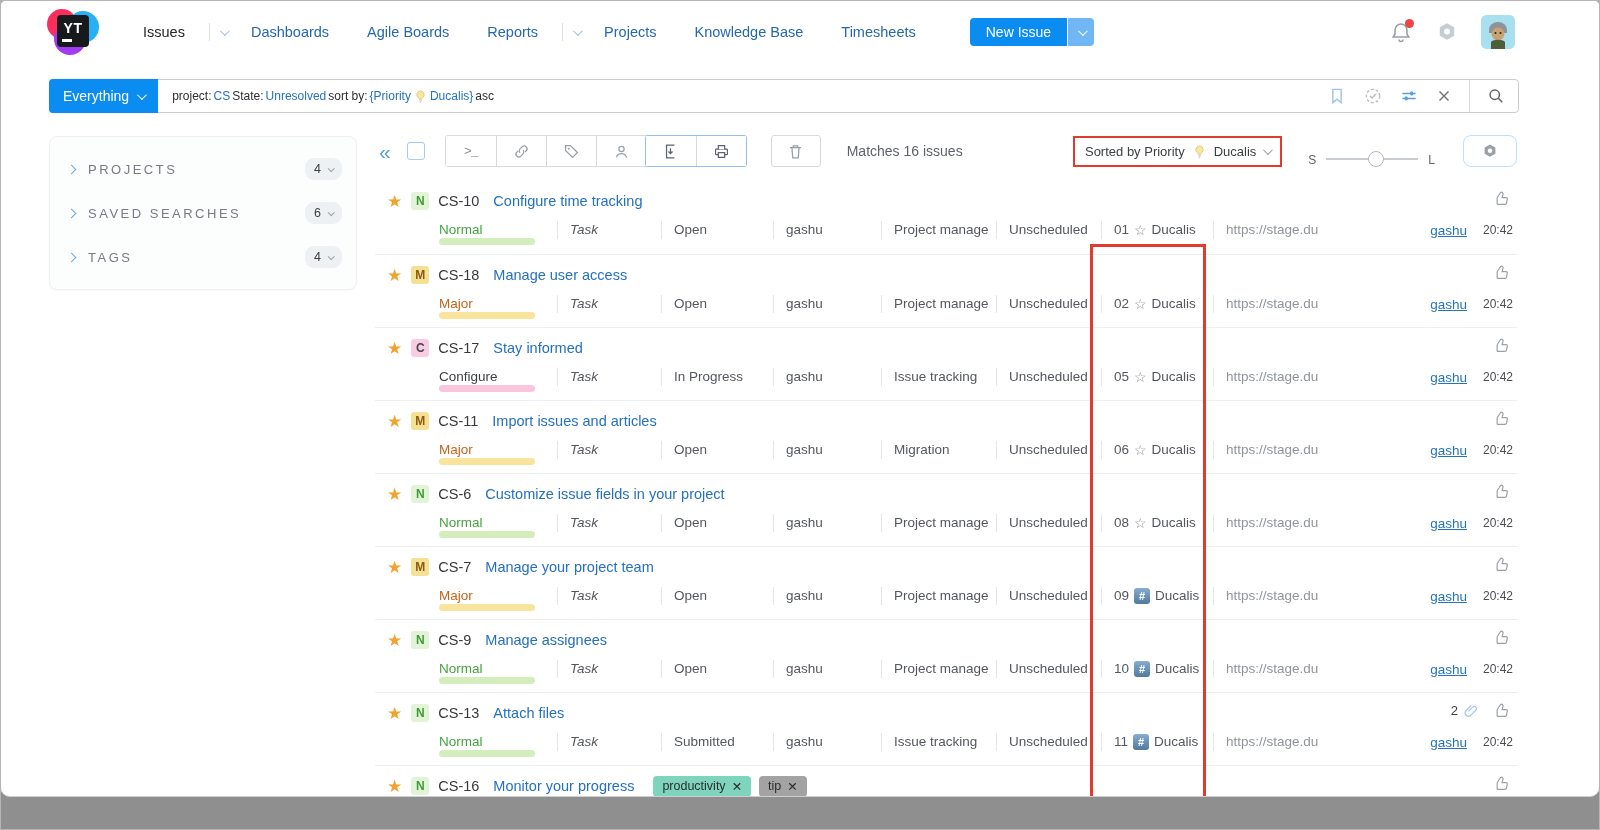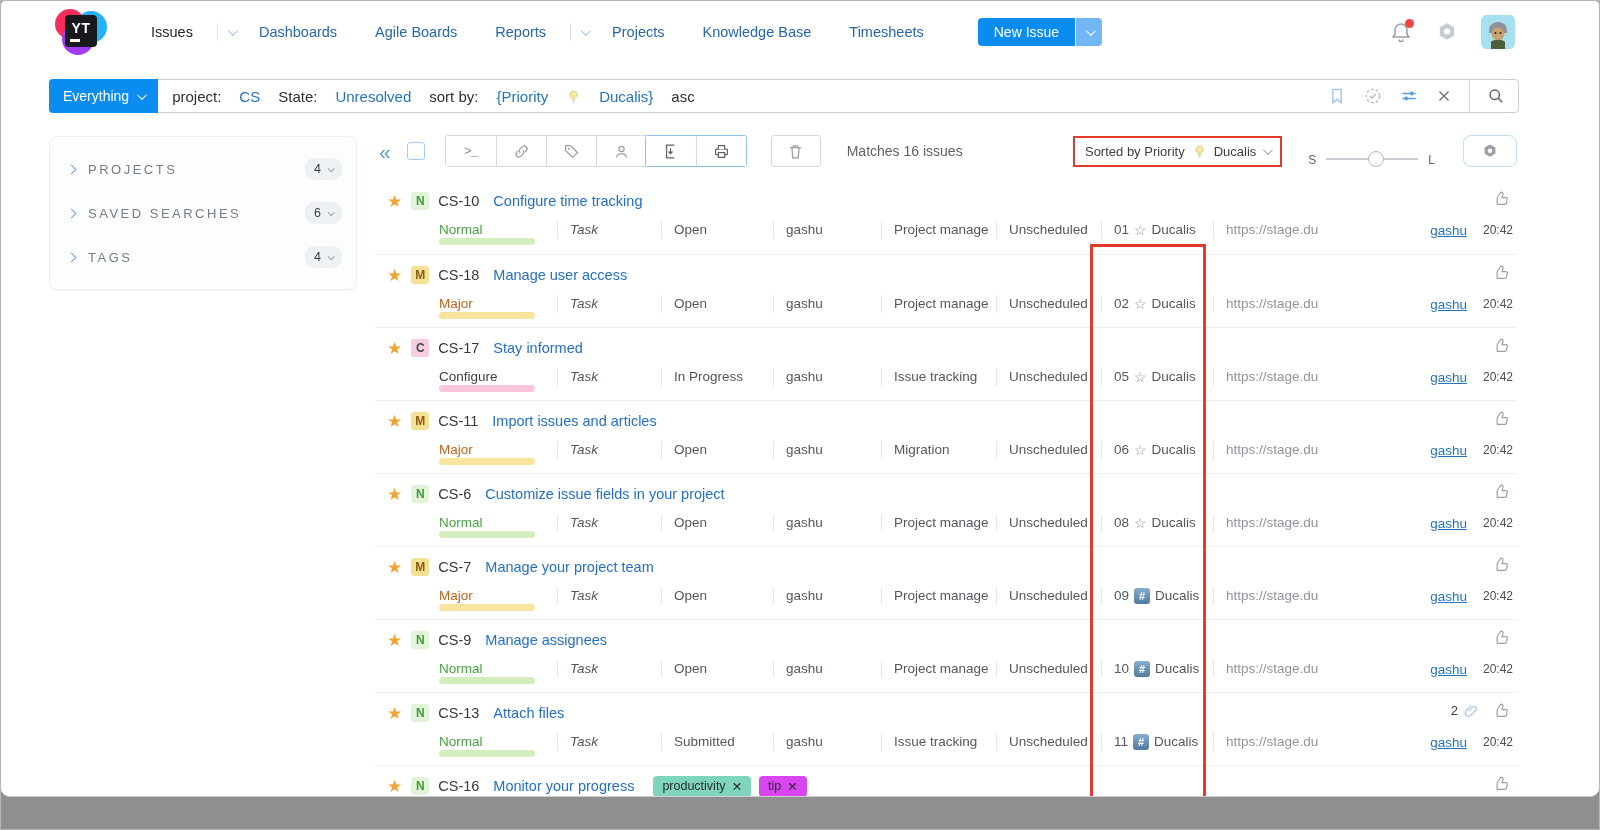--- a/index.html
+++ b/index.html
@@ -4,21 +4,21 @@
 <style>
   * { box-sizing: border-box; margin: 0; padding: 0; }
   html,body { width:1600px; height:830px; overflow:hidden; background:#8f8f8f;
               font-family:"Liberation Sans", sans-serif; }
   .frame { position:absolute; inset:0; border:1px solid #b5b5b5; pointer-events:none; z-index:99; }
   .window { position:absolute; left:0; top:0; width:1600px; height:797px; background:#fff;
             border:1px solid #cfcfcf; border-radius:6px 6px 10px 10px; overflow:hidden; }
 
   
   .topnav { position:absolute; left:0; top:0; right:0; height:62px; display:flex; align-items:center;
-            padding:0 84px 0 46px; background:#fff;margin-left:8px; }
+            padding:0 84px 0 46px; background:#fff; }
   .logo { position:relative; width:52px; height:46px; margin-right:30px; flex:none; }
   .logo .blob { position:absolute; border-radius:50%; }
   .b1 { width:30px; height:30px; left:0; top:0; background:#fb2d5f; }
   .b2 { width:32px; height:32px; right:0; top:2px; background:#25b1f3; }
   .b3 { width:32px; height:32px; left:7px; bottom:0; background:#a23bf2; }
   .logo-sq { position:absolute; left:10px; top:6px; width:32px; height:32px; background:#17191c;
              border-radius:4px; color:#fff; font-weight:bold; font-size:14px; text-align:center;
              line-height:26px; letter-spacing:0.5px; }
   .logo-sq i { position:absolute; left:5px; bottom:5px; width:10px; height:3px; background:#fff; }
   .nav-items { display:flex; align-items:center; gap:10px; font-size:14.5px; }
@@ -39,22 +39,22 @@
   .bell-wrap { position:relative; width:24px; height:24px; }
   .bell-dot { position:absolute; right:-1px; top:-1px; width:9px; height:9px; background:#ef4444; border-radius:50%; }
   .avatar { width:34px; height:34px; border-radius:6px; background:#a9e0ef; overflow:hidden; }
 
   
   .searchbar { position:absolute; left:48px; top:78px; width:1470px; height:34px; display:flex;
                align-items:center; border:1px solid #c9ced4; border-radius:4px; background:#fff; }
   .scope-btn { height:34px; margin:-1px 0 -1px -1px; background:#0b8cf0; color:#fff; border:none;
                border-radius:4px 0 0 4px; font-size:14px; padding:0 14px; display:flex; align-items:center;
                gap:8px; cursor:pointer; flex:none; }
-  .query { flex:1; padding-left:14px; font-size:15px; white-space:nowrap; overflow:hidden;
-           display:flex; align-items:center; gap:18px; }
+  .query { flex:1; padding-left:14px; font-size:12px; white-space:nowrap; overflow:hidden;
+           display:flex; align-items:center; gap:2px; }
   .q-plain { color:#2c2f33; }
   .q-link { color:#2573bf; }
   .search-icons { display:flex; align-items:center; gap:16px; padding:0 12px; flex:none; }
   .v-div { width:1px; height:32px; background:#d8dce0; }
 
   
   .sidebar { position:absolute; left:48px; top:135px; width:308px; background:#fcfdfd;
              border:1px solid #efefef; border-radius:8px; padding:10px 0; box-shadow:0 1px 2px rgba(0,0,0,0.03); }
   .side-item { display:flex; align-items:center; height:44px; padding:0 14px 0 18px; cursor:pointer; }
   .side-label { margin-left:13px; font-size:13px; letter-spacing:2.5px; color:#767d86; }
@@ -98,21 +98,21 @@
                display:inline-flex; align-items:center; justify-content:center; flex:none; }
   .badge-normal { background:#e2f3d8; color:#3f9b37; }
   .badge-major { background:#f5e193; color:#8c5a12; }
   .badge-critical { background:#f8cde4; color:#43464a; }
   .issue-id { color:#37393d; font-size:14.5px; }
   .issue-title { color:#2470c2; font-size:14.5px; margin-left:5px; text-decoration:none; cursor:pointer; }
   .tags { display:flex; gap:8px; margin-left:10px; }
   .tag { font-size:12.5px; color:#2a2d30; border-radius:4px; padding:3px 9px; cursor:pointer;
          display:inline-flex; gap:6px; align-items:center; }
   .tag-teal { background:#7fd4be; }
-  .tag-pink { background:#d946ef; }
+  .tag-pink { background:#a3a3a3; }
   .line1-right { position:absolute; right:6px; top:8px; display:flex; align-items:center; gap:12px; }
   .attach-wrap { display:flex; align-items:center; gap:4px; font-size:13px; color:#3c4043; }
   .line2 { display:flex; align-items:center; margin:9px 0 0 64px; font-size:13.5px; color:#54585e; height:18px; }
   .cell { border-left:1px solid #e3e7ea; padding-left:12px; white-space:nowrap; overflow:hidden; height:18px; line-height:18px; }
   .c-pri { border-left:none; padding-left:0; width:118px; }
   .c-type { width:104px;font-style:italic; } .c-state { width:112px; } .c-assignee { width:108px; }
   .c-subsystem { width:115px; } .c-sprint { width:105px; } .c-ducalis { width:112px; }
   .c-url { flex:1; color:#8f959b; }
   .c-ducalis { display:flex; align-items:center; gap:5px; }
   .ic-star { color:#8a9097; font-size:14px; }

